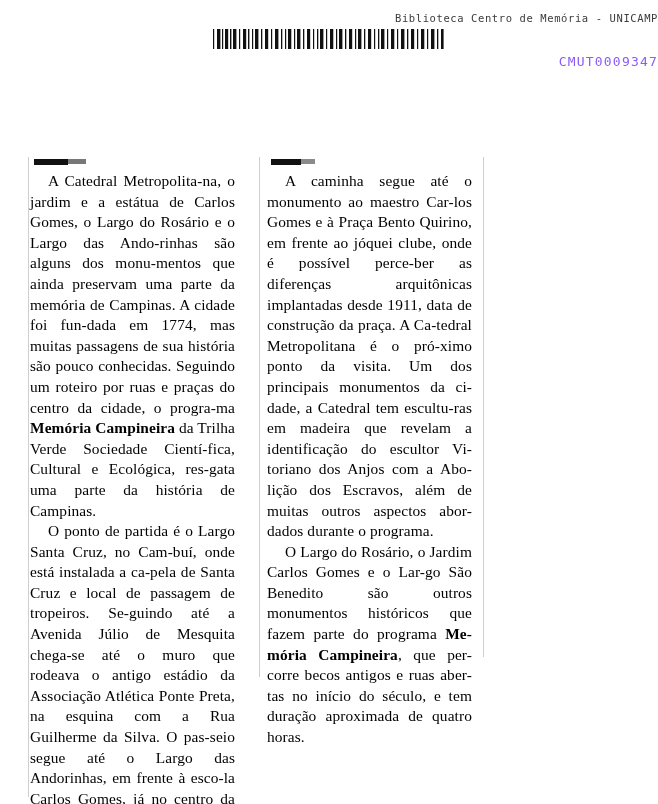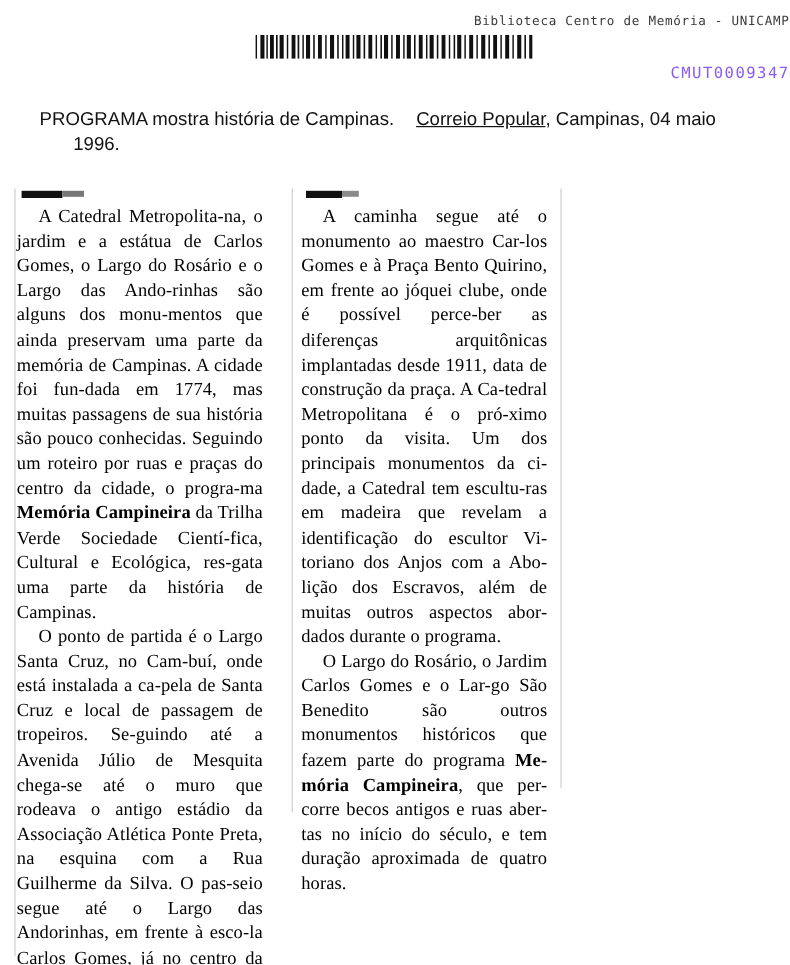--- a/index.html
+++ b/index.html
@@ -62,21 +62,21 @@
     text-decoration: underline;
   }
   .headline .line2 {
     display: block;
     padding-left: 28px;
   }
 
   
   .article {
     position: absolute;
-    left: 12px;
+    left: 28px;
     top: 157px;
     width: 472px;
     height: 640px;
   }
   .col {
     position: absolute;
     top: 0;
     width: 205px;
     height: 640px;
   }
@@ -184,25 +184,20 @@
         <rect x="210" y="0" width="3.3" height="20"></rect>
         <rect x="216" y="0" width="1.2" height="20"></rect>
         <rect x="220" y="0" width="3.4" height="20"></rect>
         <rect x="226" y="0" width="1.3" height="20"></rect>
         <rect x="230" y="0" width="2.6" height="20"></rect>
       </g>
     </svg>
     <div class="stamp-code">CMUT0009347</div>
   </div>
 
-  <div class="headline">
-    <span>PROGRAMA mostra história de Campinas.</span>
-    <span style="display:inline-block;width:14px;"></span><span class="ref-underline">Correio Popular</span><span>, Campinas, 04 maio</span>
-    <span class="line2">1996.</span>
-  </div>
 
   <div class="article">
     <div class="rule-v rule-left"></div>
     <div class="rule-v rule-mid"></div>
     <div class="rule-v rule-right"></div>
 
     <div class="col col-left">
       <div class="ink-bar"></div>
       <div class="ink-bar grey"></div>
       <p class="para first"><span>A Catedral Metropolita-na, o jardim e a estátua de Carlos Gomes, o Largo do Rosário e o Largo das Ando-rinhas são alguns dos monu-mentos que ainda preservam uma parte da memória de Campinas. A cidade foi fun-dada em 1774, mas muitas passagens de sua história são pouco conhecidas. Seguindo um roteiro por ruas e praças do centro da cidade, o progra-ma </span><b class="prog">Memória Campineira</b><span> da Trilha Verde Sociedade Cientí-fica, Cultural e Ecológica, res-gata uma parte da história de Campinas.</span></p>

